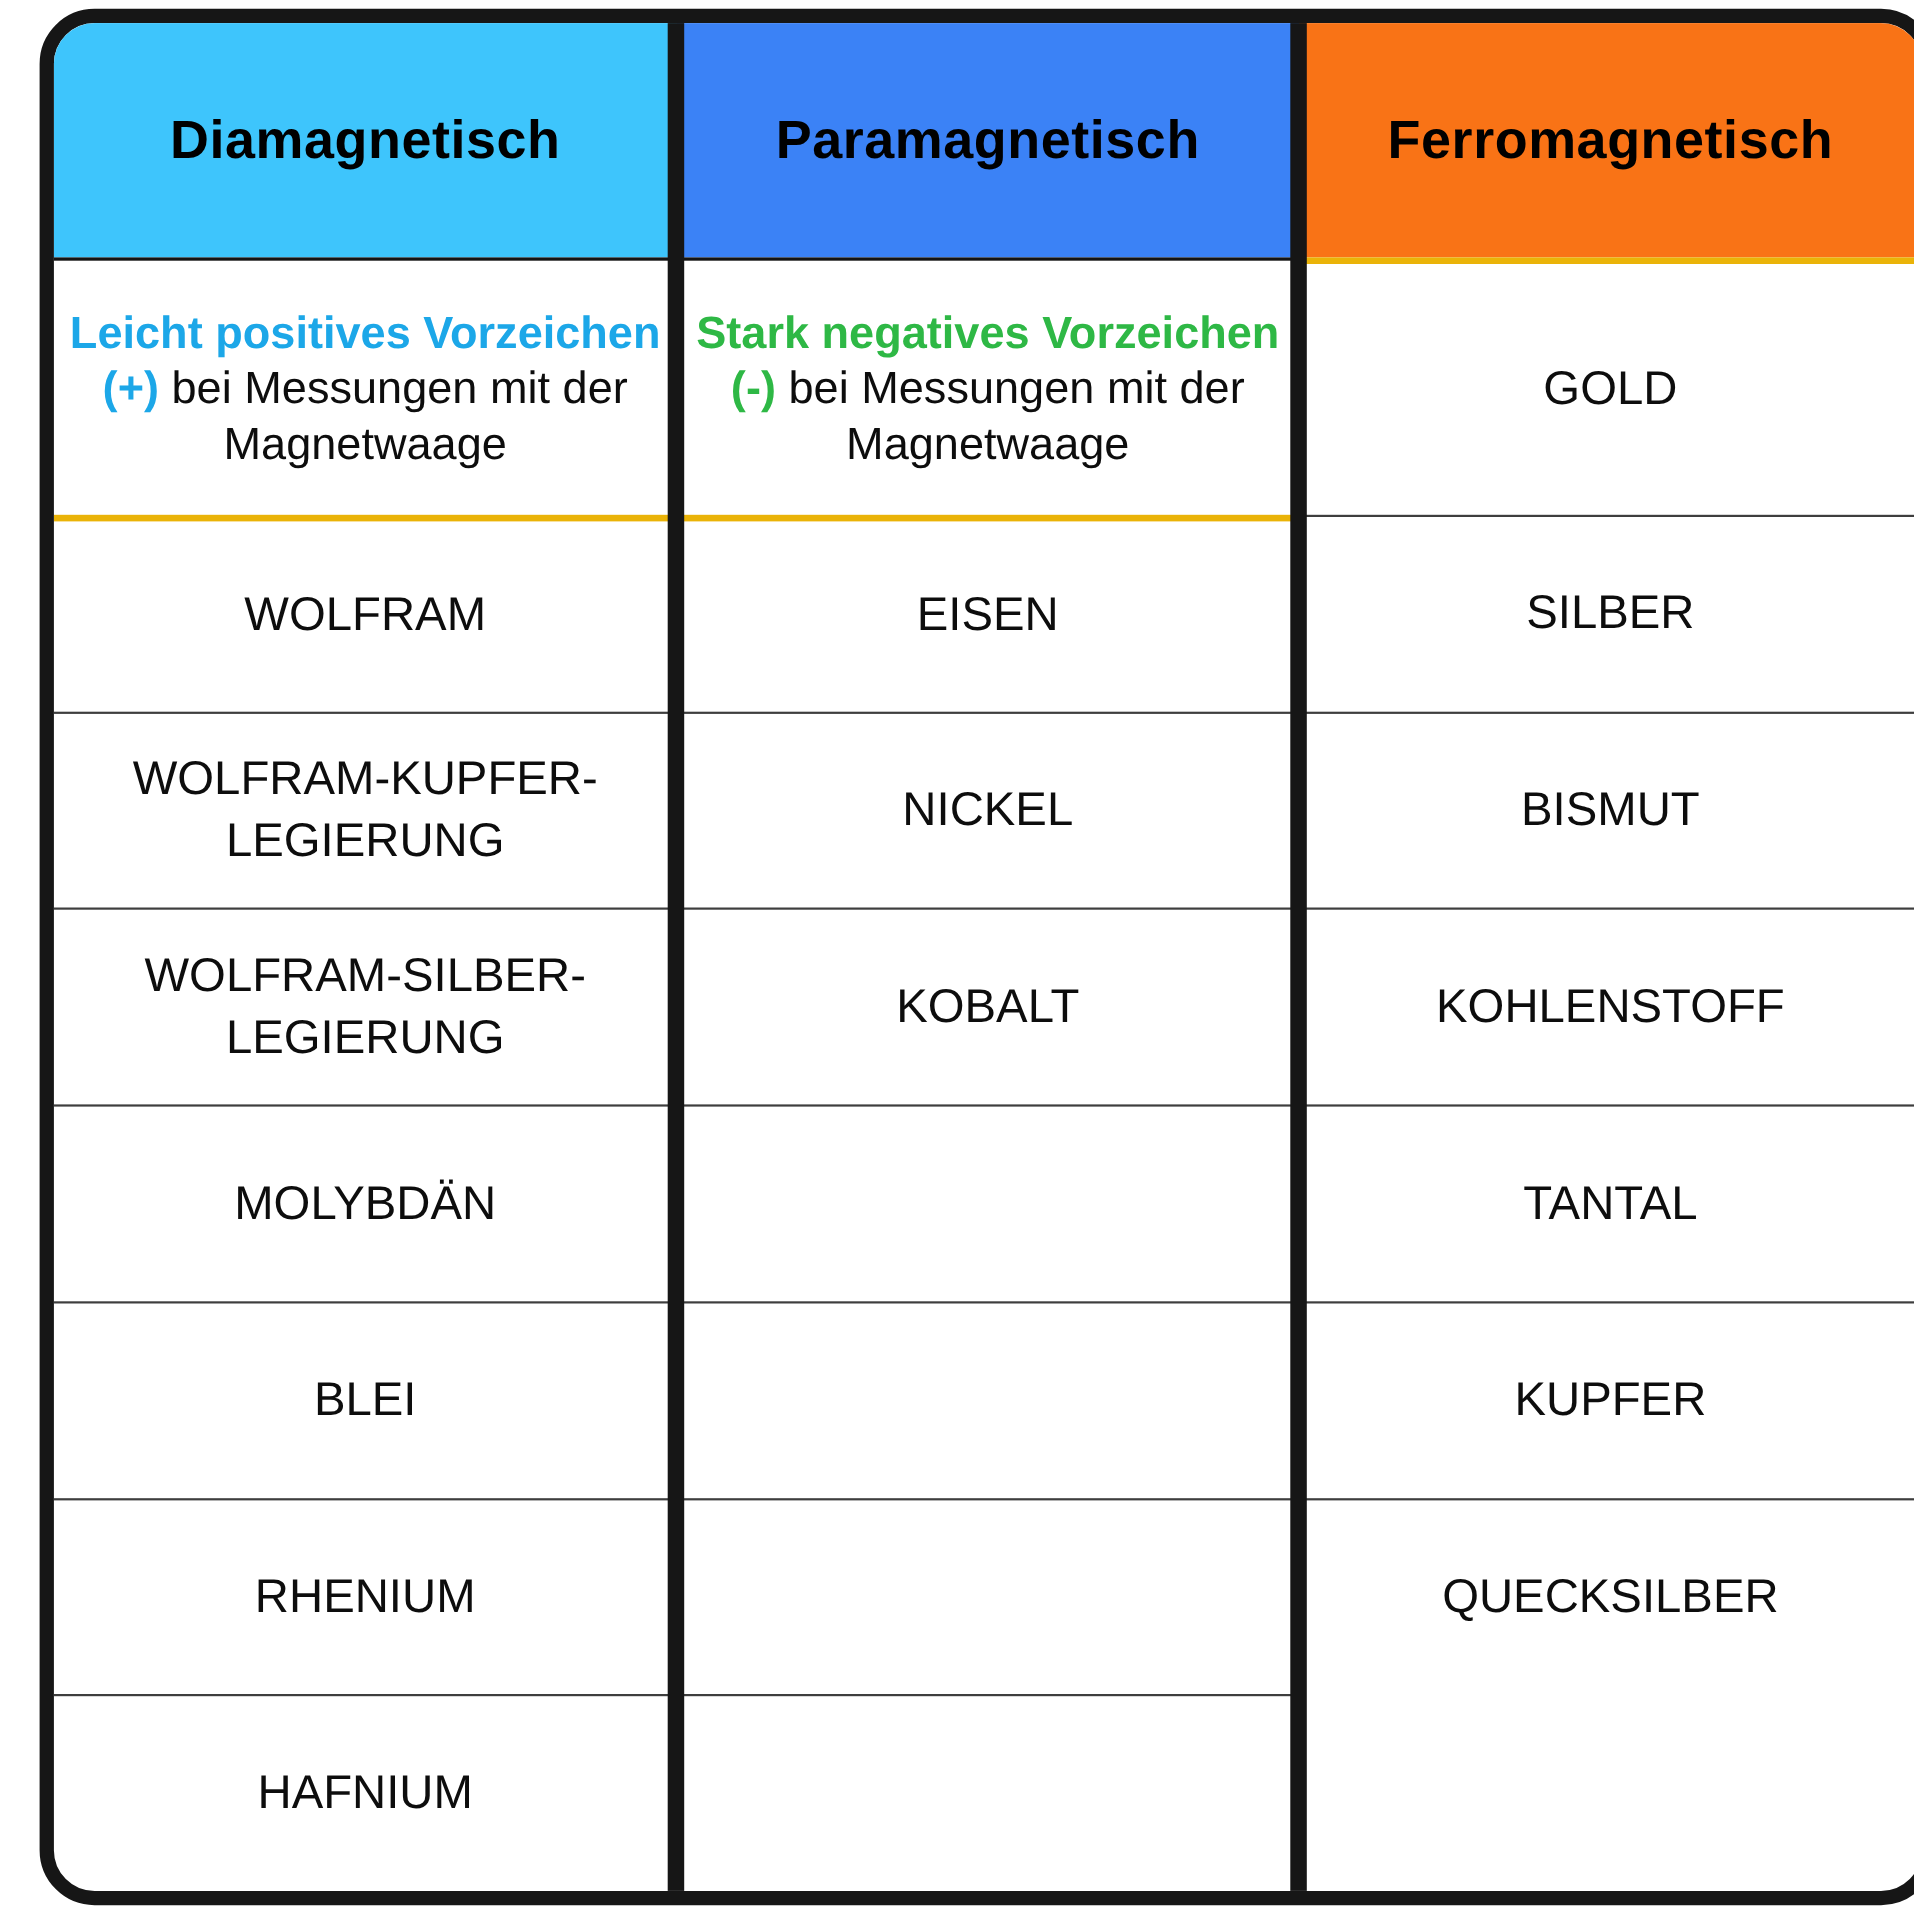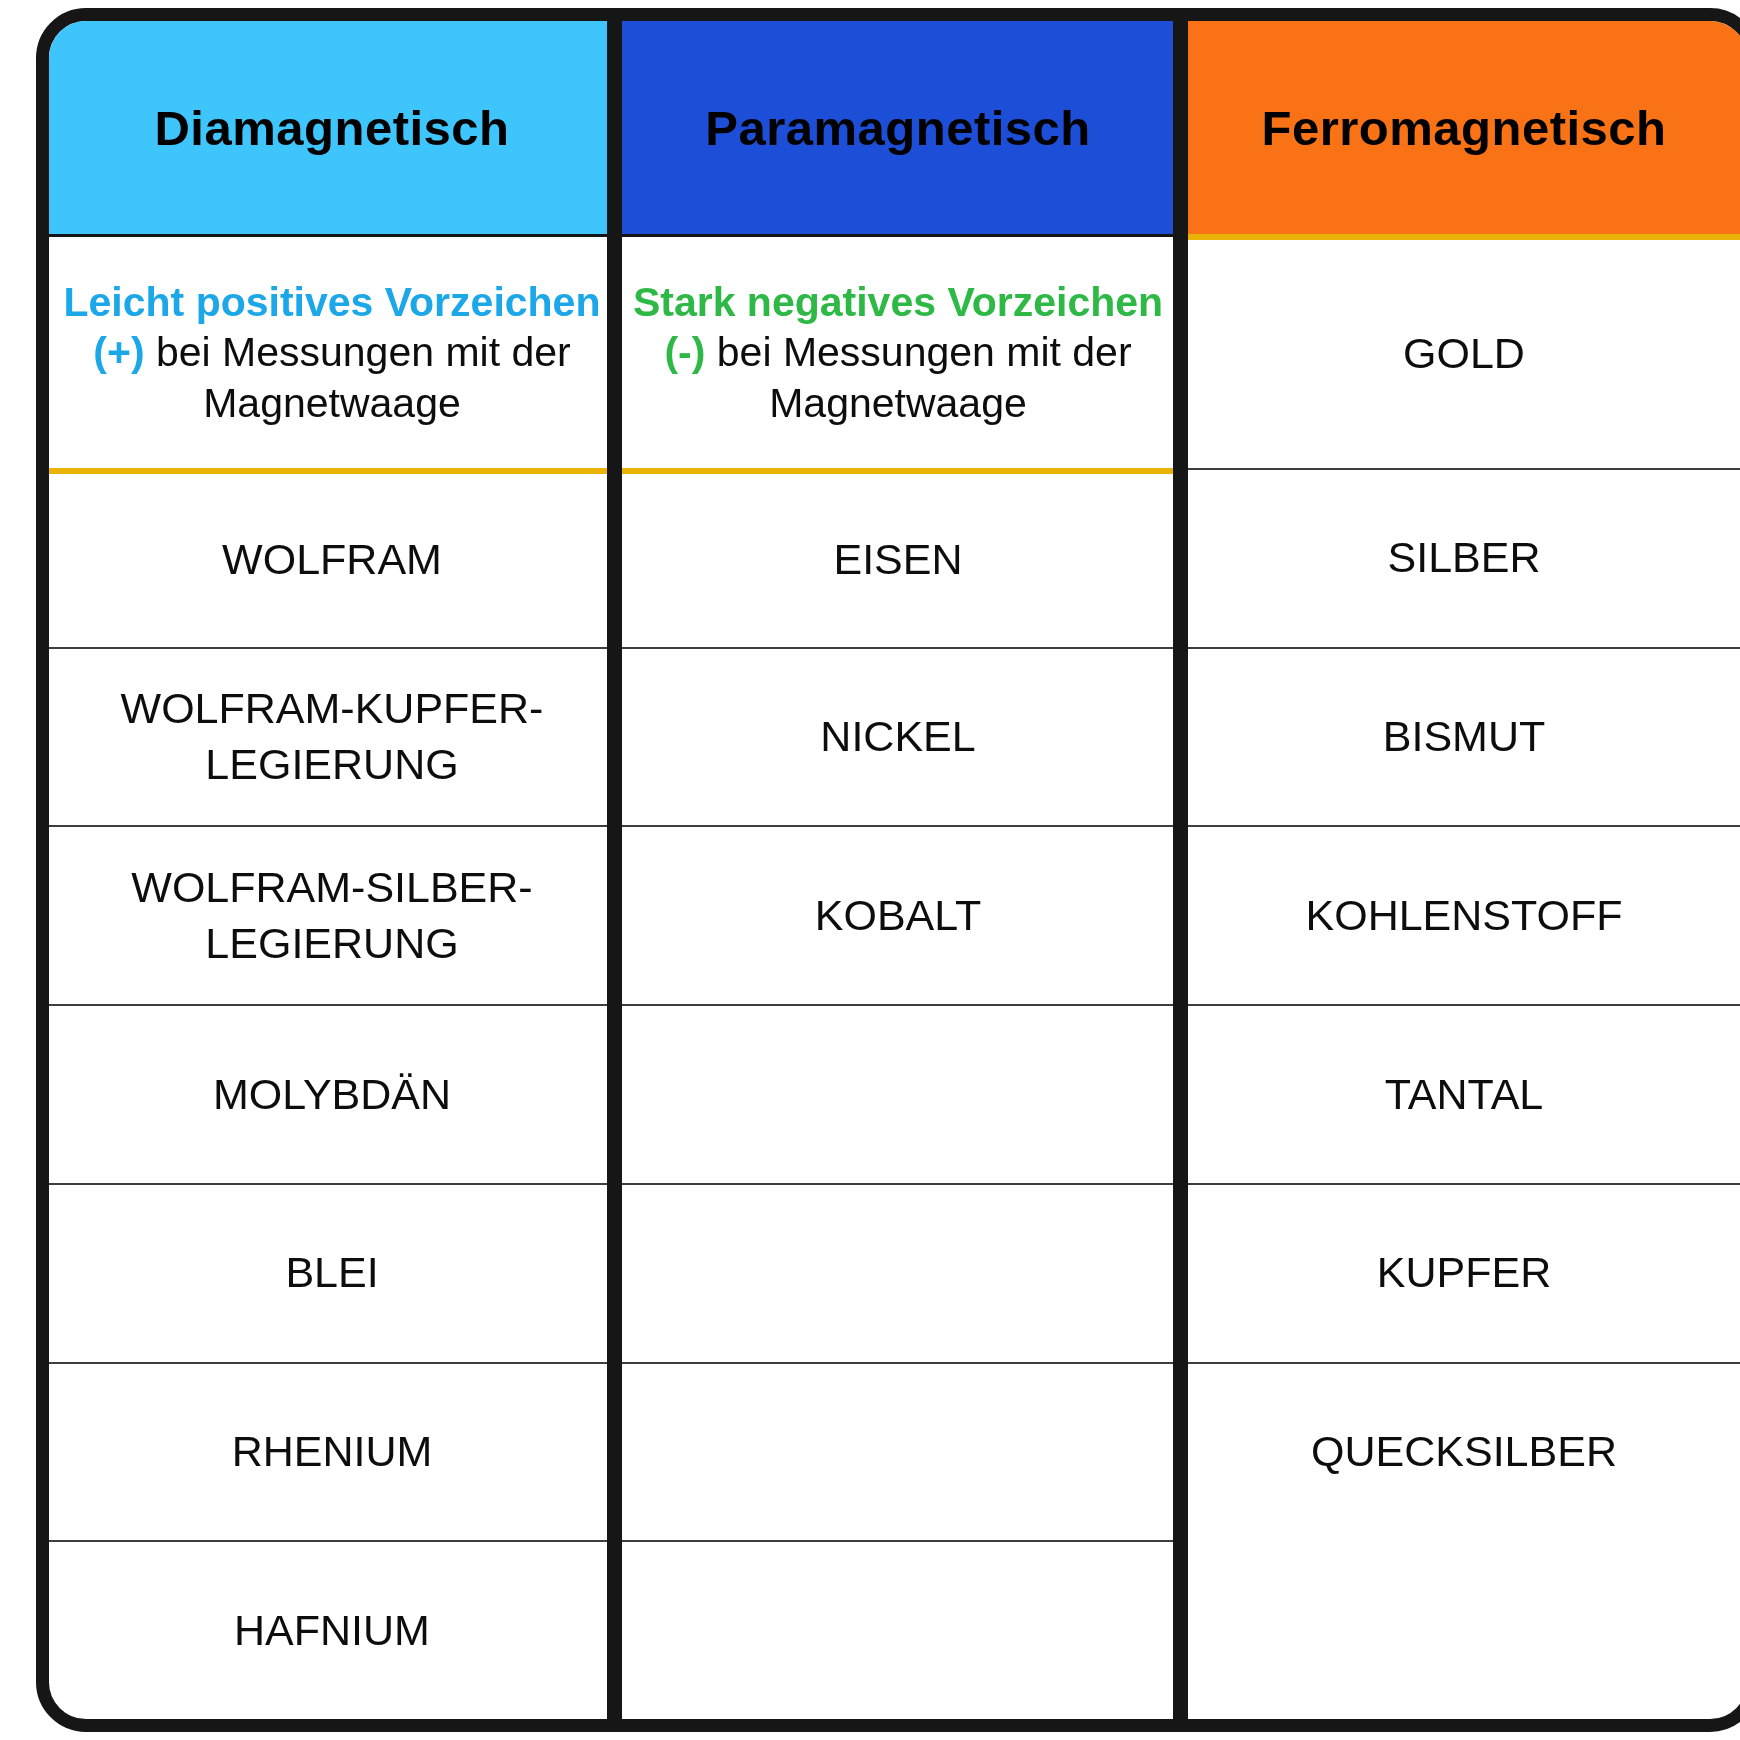--- a/index.html
+++ b/index.html
@@ -76,21 +76,21 @@
   .vline.v2 { left: calc(200%/3 - 7.5px); }
 </style>
 </head>
 <body>
 
 <div class="canvas">
   <div class="frame">
     <div class="grid" id="grid">
 
       <div class="cell header" style="background: rgb(62, 197, 252);">Diamagnetisch</div>
-      <div class="cell header" style="background: #1d4ed8;">Paramagnetisch</div>
+      <div class="cell header" style="background: #3b82f6;">Paramagnetisch</div>
       <div class="cell header" style="background: #f97316;">Ferromagnetisch</div>
 
       <div class="cell subtitle">
         <div>
           <span class="accent" style="color: rgb(28, 167, 232);">Leicht positives Vorzeichen (+)</span>
           <span>bei Messungen mit der Magnetwaage</span>
         </div>
       </div>
       <div class="cell subtitle">
         <div>

